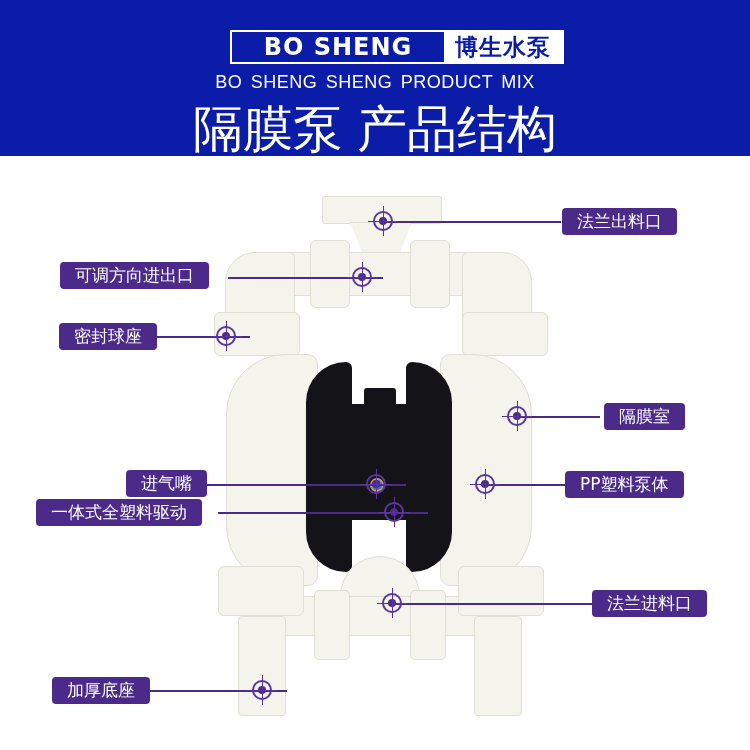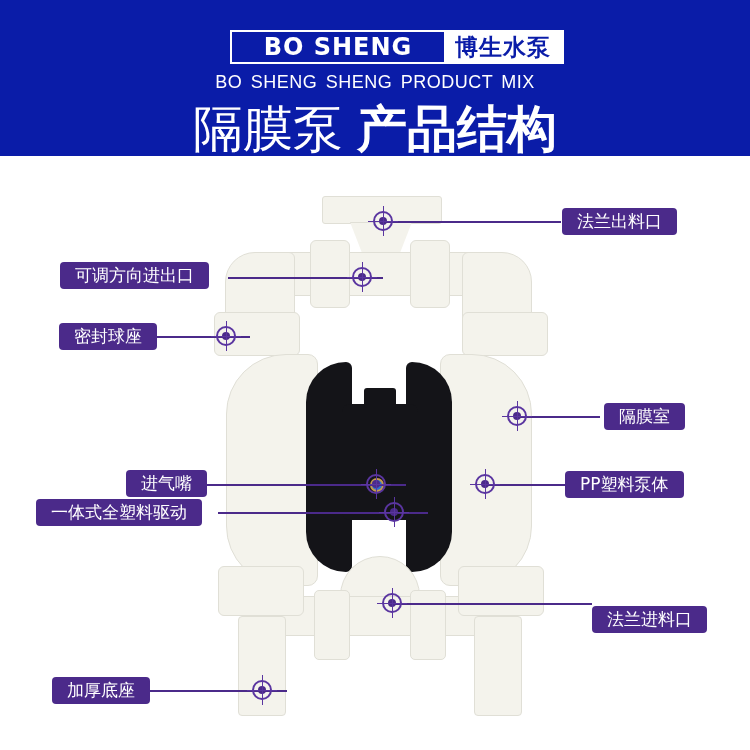--- a/index.html
+++ b/index.html
@@ -4,21 +4,21 @@
 <style>
   * { margin:0; padding:0; box-sizing:border-box; }
   body { width:750px; height:750px; background:#ffffff; position:relative; overflow:hidden; font-family:"DejaVu Sans", sans-serif; }
   .header { position:absolute; left:0; top:0; width:750px; height:156px; background:#0a1ca8; }
   .brand-box { position:absolute; left:230px; top:30px; width:334px; height:34px; border:2px solid #ffffff; display:flex; }
   .brand-en { width:212px; height:100%; color:#ffffff; font-family:"DejaVu Sans", sans-serif; font-weight:bold; font-size:24px; letter-spacing:1px; display:flex; align-items:center; justify-content:center; }
   .brand-cn { flex:1; height:100%; background:#ffffff; color:#0a1ca8; font-weight:bold; font-size:23px; display:flex; align-items:center; justify-content:center; letter-spacing:1px; }
   .subtitle { position:absolute; left:0; width:750px; top:72px; text-align:center; color:#ffffff; font-family:"Liberation Sans", sans-serif; font-size:18px; letter-spacing:0.5px; word-spacing:3px; }
   .title { position:absolute; left:0; width:750px; top:96px; text-align:center; color:#ffffff; font-size:50px; line-height:66px; }
   .title .light { font-weight:normal; }
-  .title .bold { font-weight:bold; margin-left:14px;margin-top:8px; }
+  .title .bold { font-weight:normal; margin-left:14px;margin-top:8px; }
 
   .pump { position:absolute; left:0; top:176px; width:750px; height:574px; }
   .part { position:absolute; background:#f4f3ec; border:1px solid #e0dfd6; }
   .dark { position:absolute; background:#141418; }
 
   .label { position:absolute; height:27px; background:#4b2a8a; color:#ffffff; font-size:17px; line-height:27px; padding:0 15px; border-radius:4px; white-space:nowrap; }
   .line { position:absolute; height:2px; background:#4b2a8a; }
   .target { position:absolute; width:20px; height:20px; margin-left:-10px; margin-top:-10px; border:2px solid #5a35a0; border-radius:50%; }
   .target::before { content:""; position:absolute; left:4px; top:4px; width:8px; height:8px; background:#4b2a8a; border-radius:50%; }
   .target .vx { position:absolute; left:8px; top:-7px; width:1px; height:30px; background:#5a35a0; }
@@ -114,14 +114,14 @@
     <span class="hx"></span>
   </div>
 
 <div class="label" style="left:562px;top:208px;">法兰出料口</div>
 <div class="label" style="left:60px;top:262px;">可调方向进出口</div>
 <div class="label" style="left:59px;top:323px;">密封球座</div>
 <div class="label" style="left:604px;top:403px;">隔膜室</div>
 <div class="label" style="left:126px;top:470px;">进气嘴</div>
 <div class="label" style="left:565px;top:471px;">PP塑料泵体</div>
 <div class="label" style="left:36px;top:499px;">一体式全塑料驱动</div>
-<div class="label" style="left:592px;top:606px;">法兰进料口</div>
+<div class="label" style="left:592px;top:590px;">法兰进料口</div>
 <div class="label" style="left:52px;top:677px;">加厚底座</div>
 
 </body></html>

